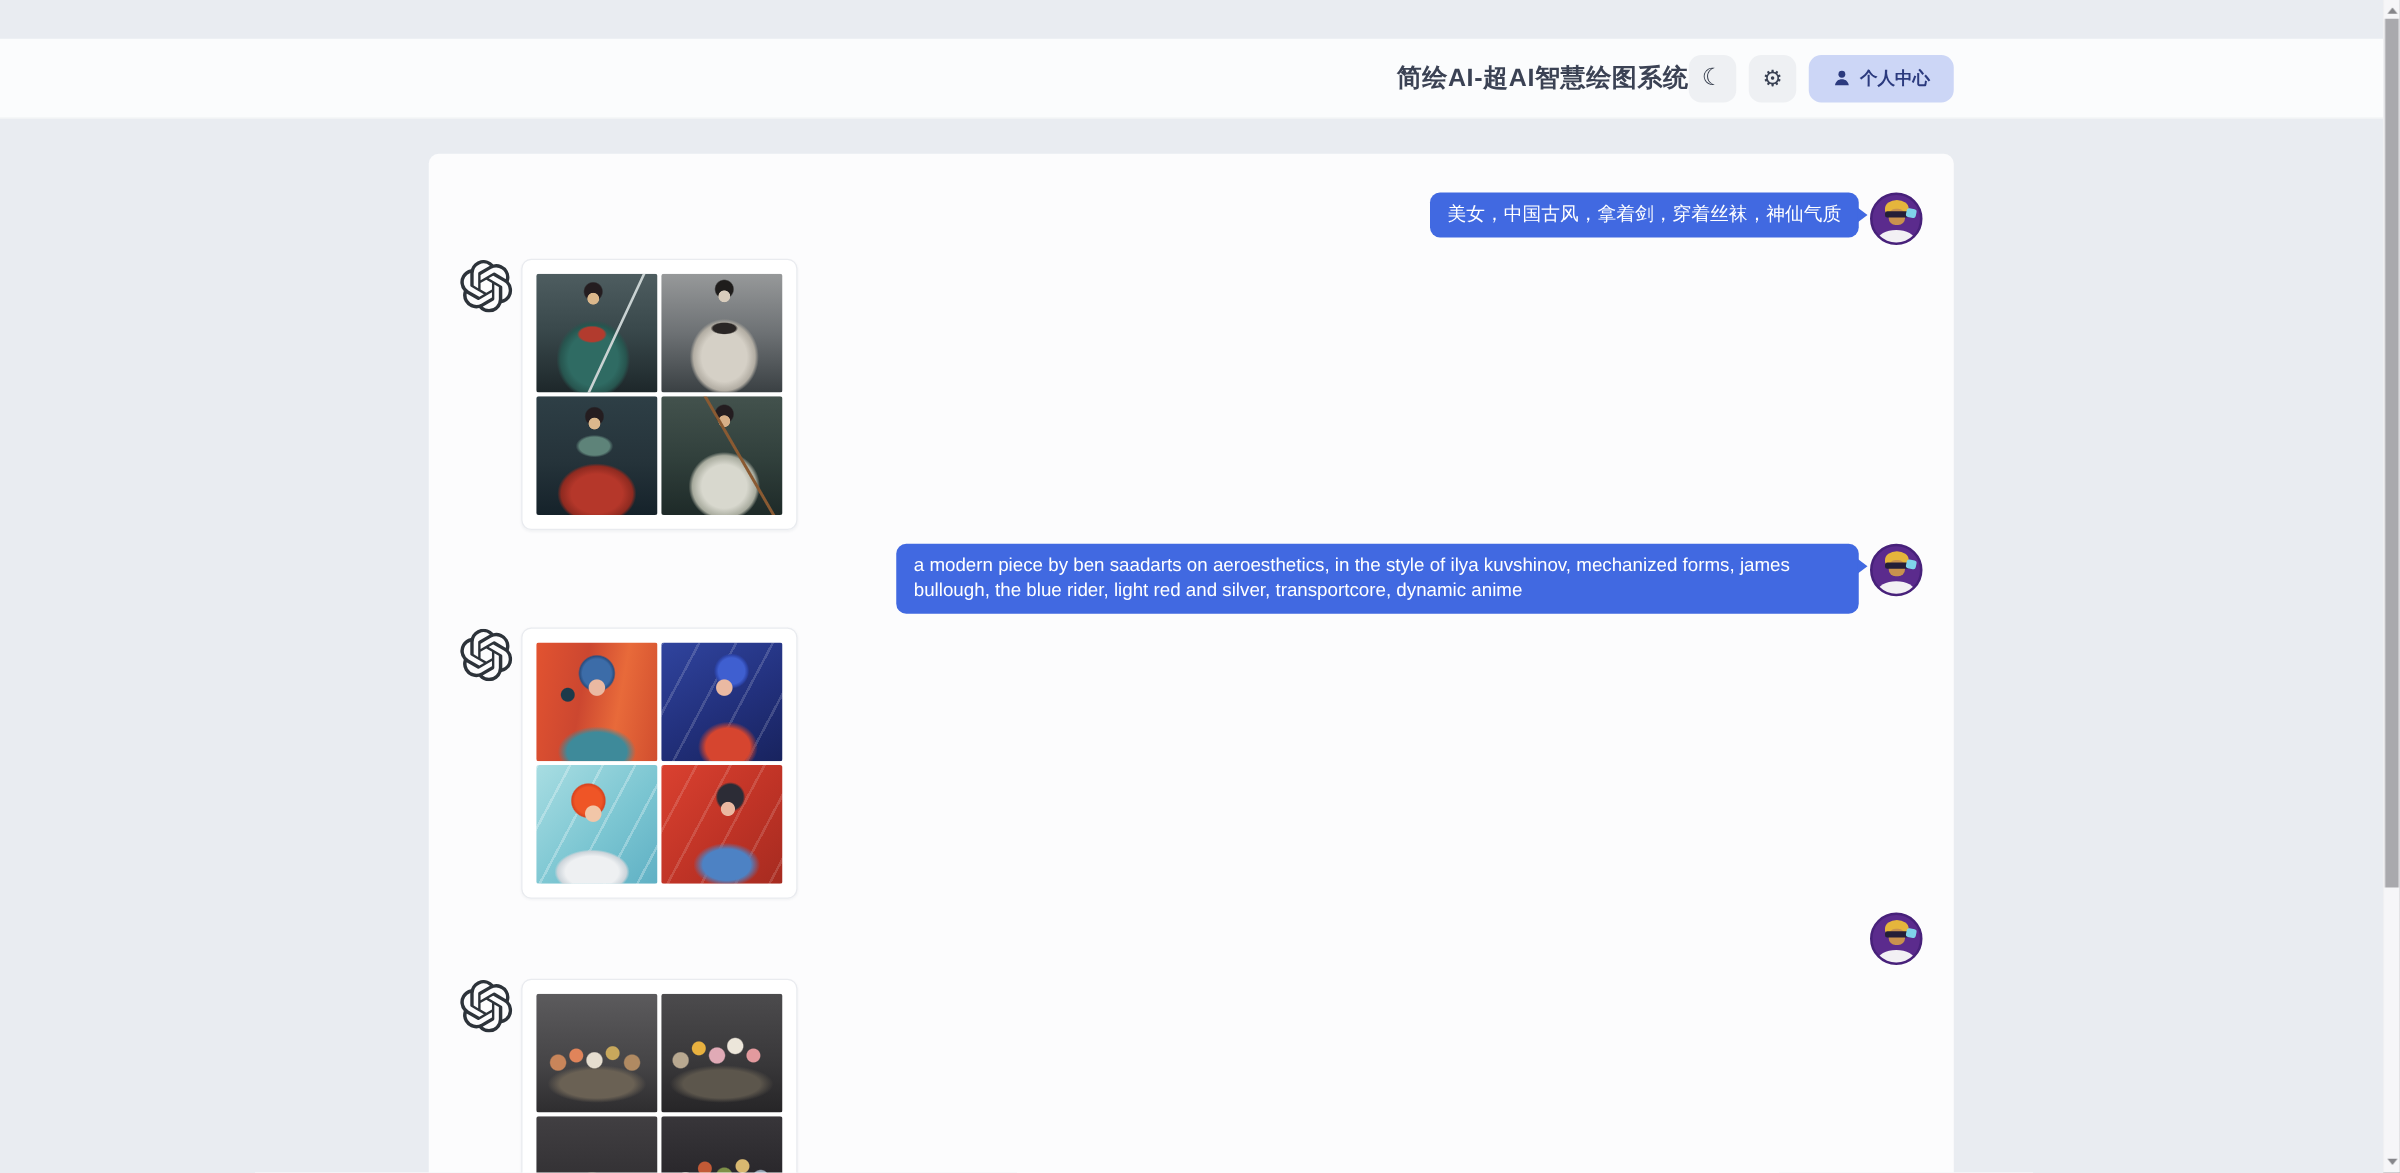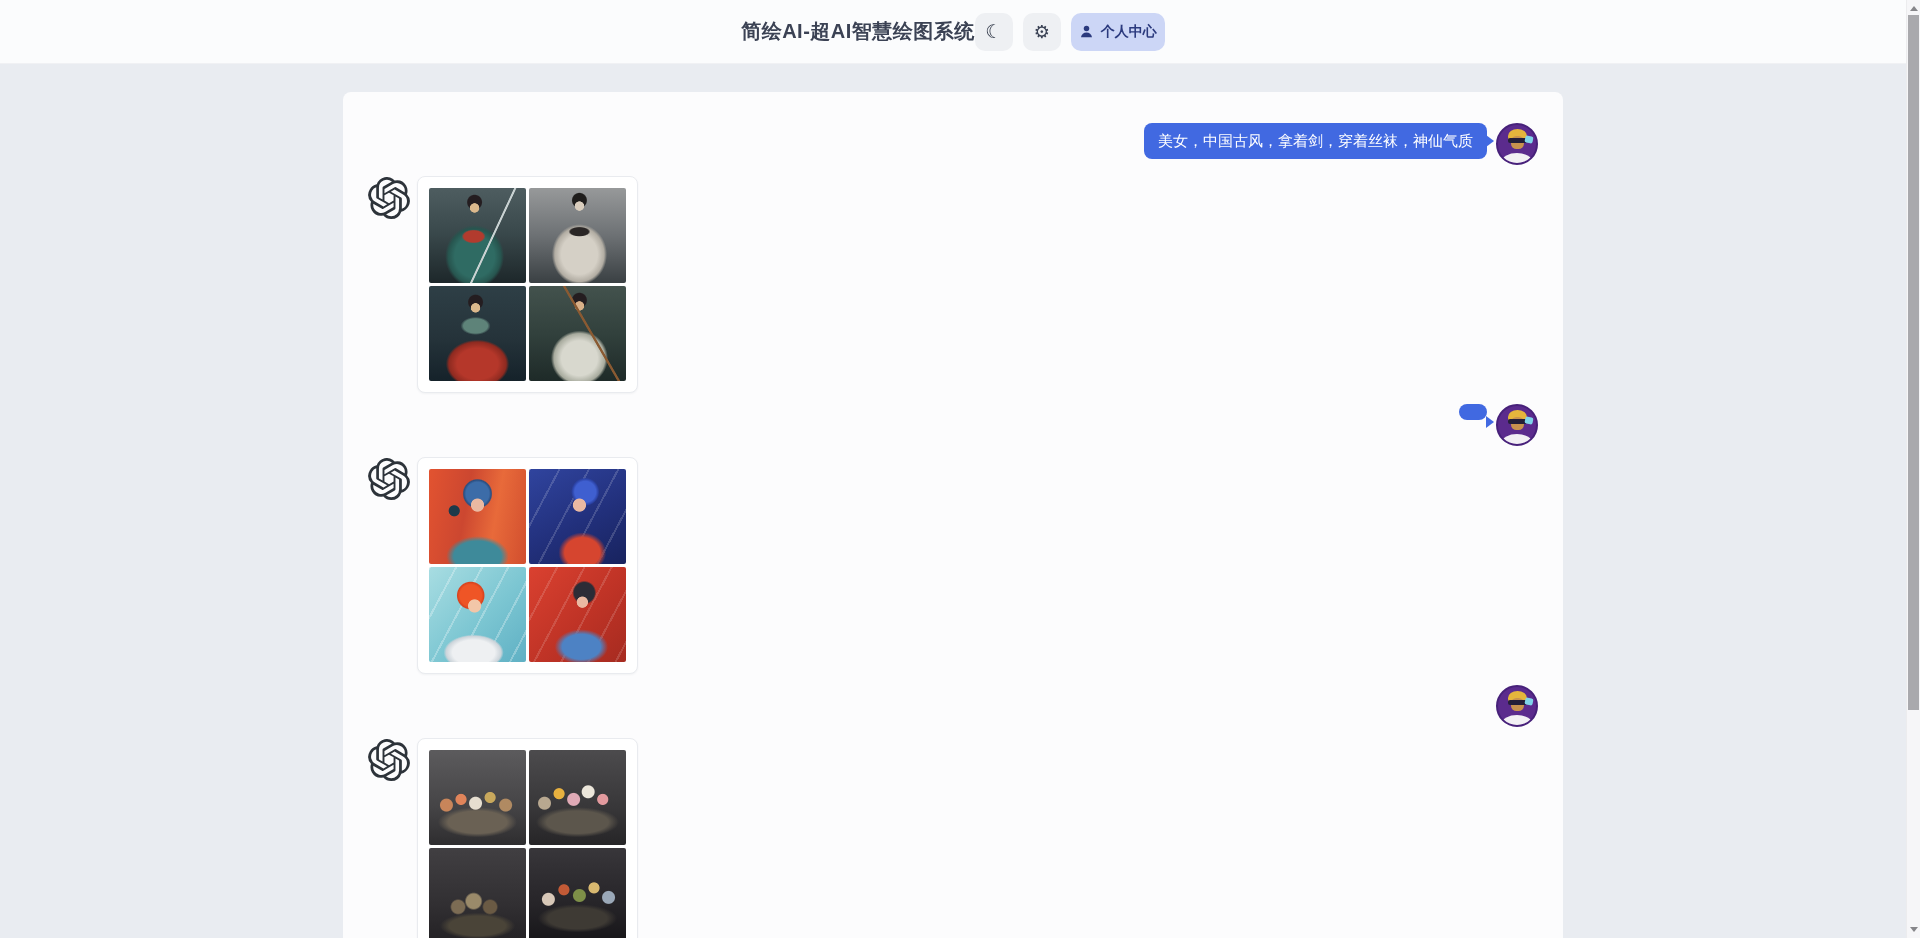--- a/index.html
+++ b/index.html
@@ -15,42 +15,43 @@
     height: 64px;
     background: #fbfcfd;
     border-bottom: 1px solid #f0f1f4;
   }
   .header-inner {
     width: 1220px;
     margin-left: 343px;
     height: 100%;
     display: flex;
     align-items: center;
-    justify-content: center;
+    justify-content: flex-end;
+    margin-top: 31px;
   }
   .app-title {
     font-size: 20px;
     font-weight: bold;
     color: #3b4254;
     letter-spacing: 0.5px;
   }
   .header-actions { display: flex; align-items: center; gap: 10px; }
   .icon-btn {
     width: 38px; height: 38px;
     border: none; border-radius: 10px;
     background: #eef0f3;
     color: #2e3646;
     font-size: 19px; line-height: 1;
     display: flex; align-items: center; justify-content: center;
     cursor: pointer;
   }
   .gear-glyph { font-size: 18px; color: #3a4254; }
   .profile-btn {
     height: 38px;
-    padding: 0 8px;
+    padding: 0 19px;
     border: none; border-radius: 10px;
     background: #ccd6f6;
     color: #2b3a7e;
     font-weight: bold; font-size: 14px;
     font-family: inherit;
     display: flex; align-items: center; gap: 7px;
     cursor: pointer;
   }
 
   
@@ -289,20 +290,21 @@
           <div class="cell c1a" title="古风女子·青衣持剑"></div>
           <div class="cell c1b" title="古风女子·素衣水墨"></div>
           <div class="cell c1c" title="古风女子·红裙抱琵琶"></div>
           <div class="cell c1d" title="古风女子·白衣持琴"></div>
         </div>
       </div>
     </div>
 
     <div class="row user">
       <div class="bubble">
+        <span>a modern piece by ben saadarts on aeroesthetics, in the style of ilya kuvshinov, mechanized forms, james bullough, the blue rider, light red and silver, transportcore, dynamic anime</span>
         <i class="tail"></i>
       </div>
       <div class="avatar">
         <i class="hair"></i>
           <i class="face"></i>
           <i class="glasses"></i>
           <i class="chip"></i>
           <i class="shirt"></i>
       </div>
     </div>

